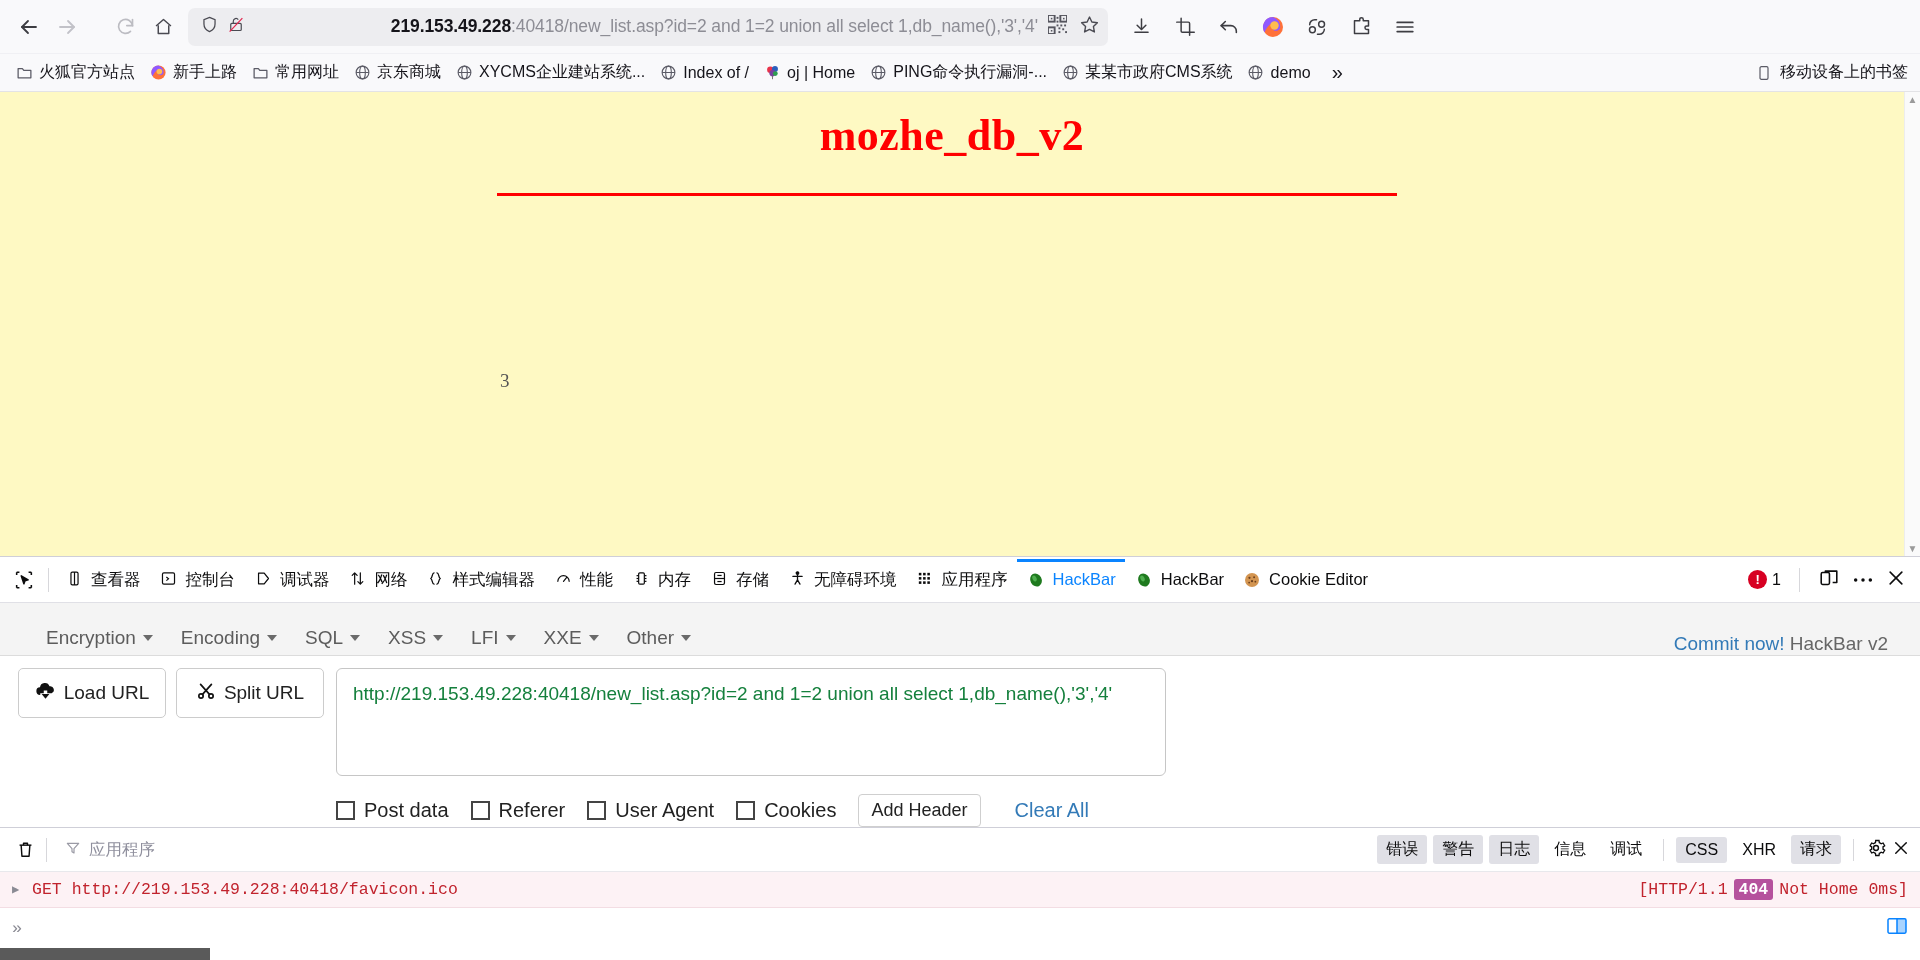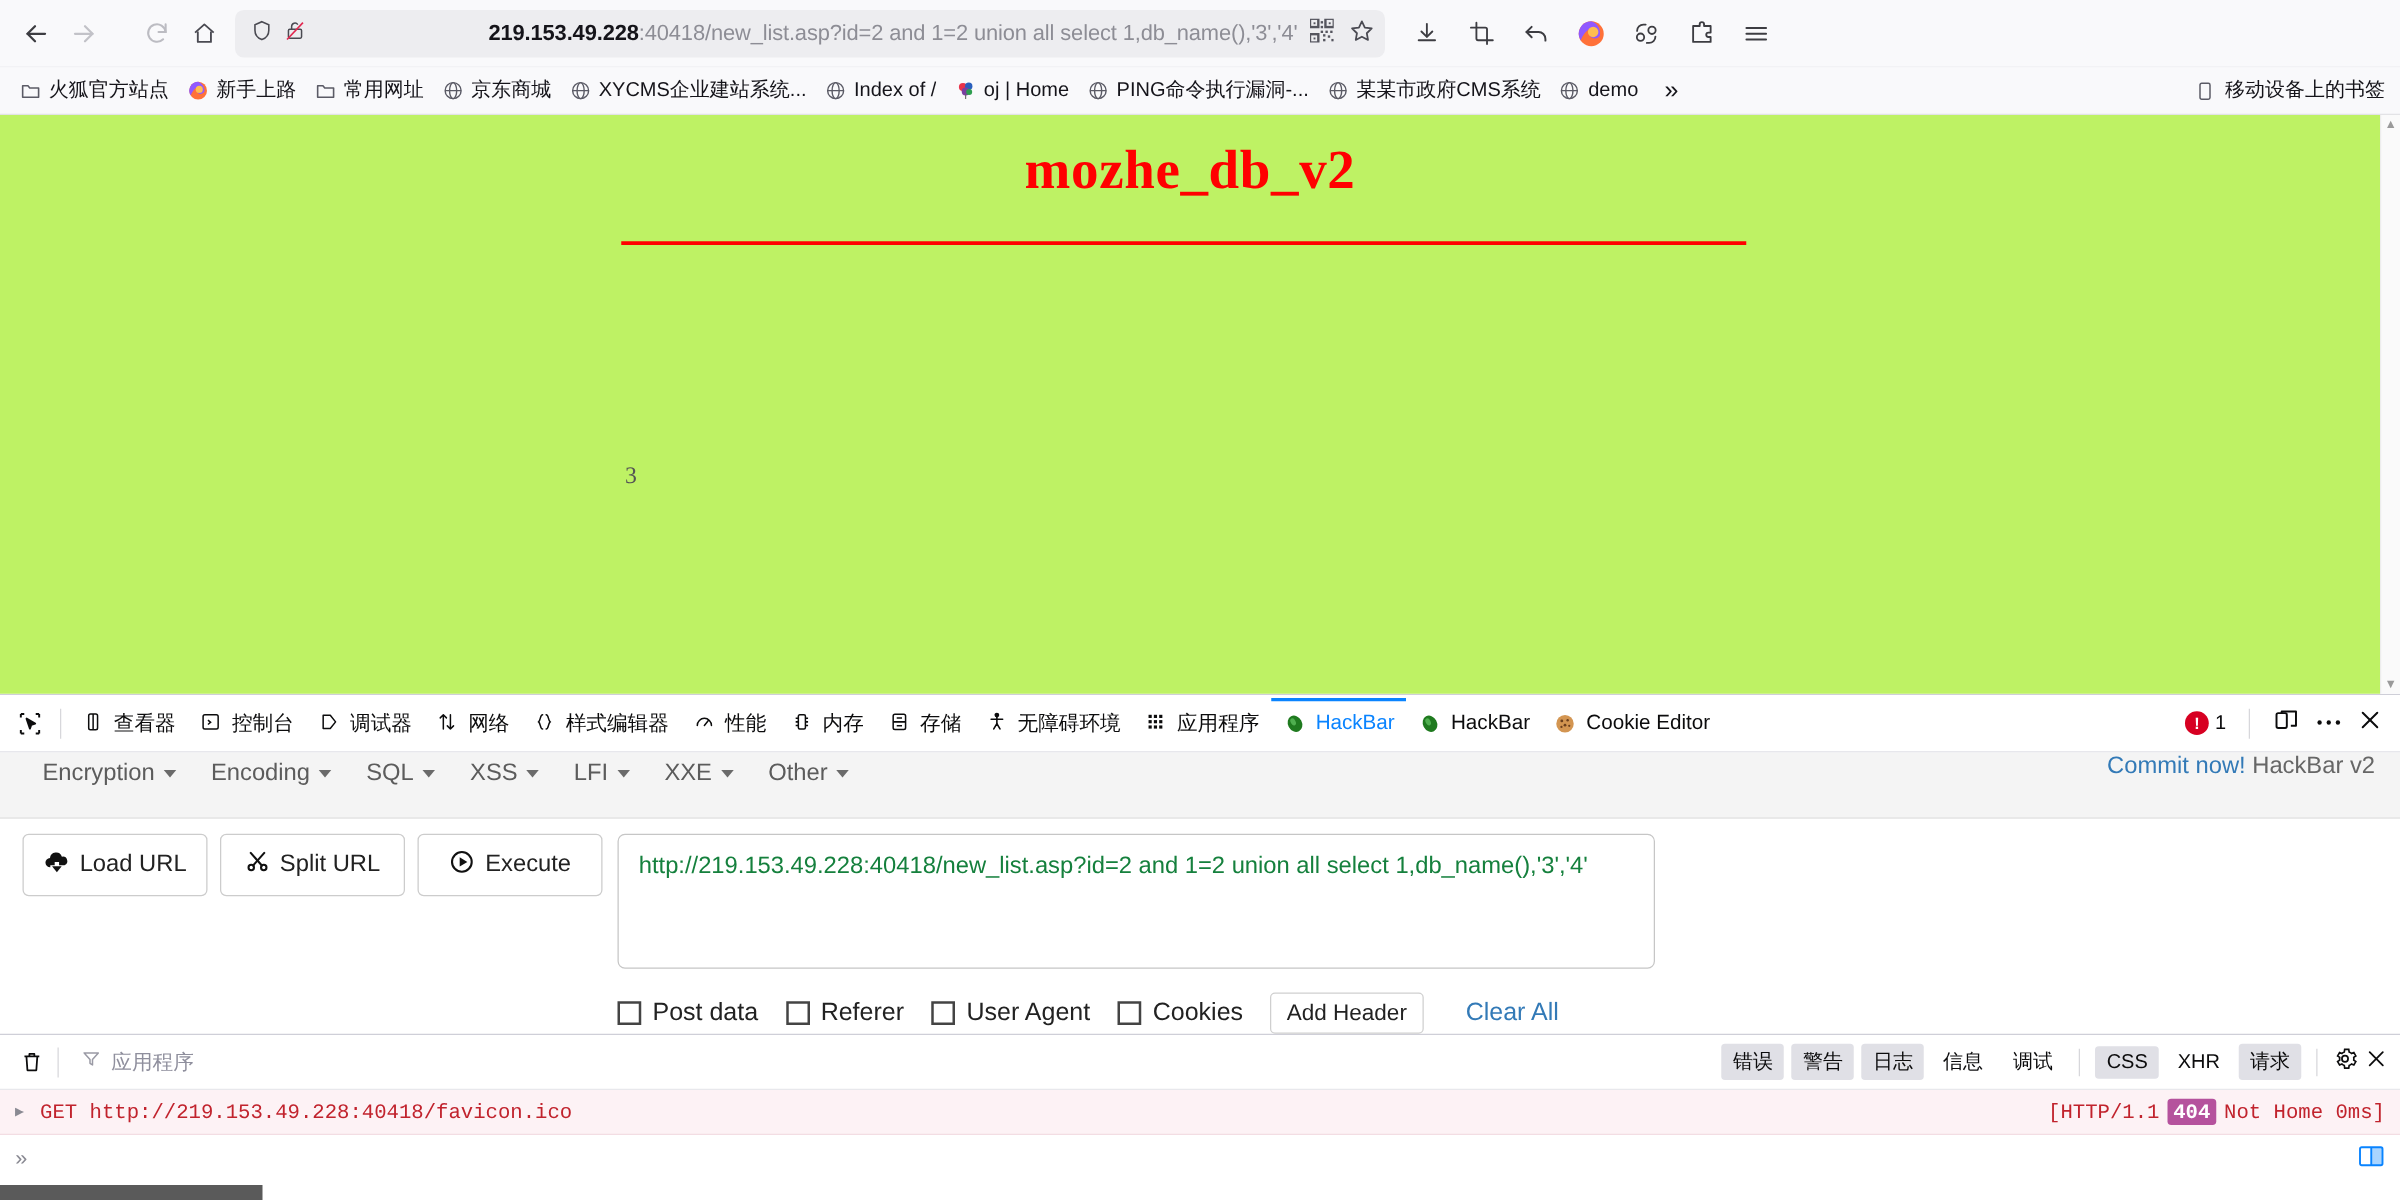--- a/index.html
+++ b/index.html
@@ -74,21 +74,21 @@
     max-width: 230px; overflow: hidden; justify-content: space-between;
   }
   .bm-label { overflow: hidden; text-overflow: ellipsis; white-space: nowrap; }
   .bm-ico { width: 18px; height: 18px; flex: 0 0 18px; display:flex; align-items:center; justify-content:center;}
   .chev-more { margin-left: 6px; color: #15141a; font-size: 20px; padding: 0 8px; flex:0 0 auto;}
   .bm-right { margin-left: auto; display:flex; align-items:center; gap:7px; flex:0 0 auto; padding-right: 4px;}
 
   
   .content-wrap { flex: 1 1 auto; display: flex; min-height: 0; position: relative; background: #ffffff; }
   .page {
-    flex: 1 1 auto; position: relative; background: #bef264; overflow: hidden;
+    flex: 1 1 auto; position: relative; background: #fef9c3; overflow: hidden;
   }
   .page-title {
     position: absolute; left: 0; right: 0; top: 18px;
     text-align: center;
     font-family: "Liberation Serif", "DejaVu Serif", serif;
     font-weight: bold; font-size: 44px; color: #ff0000;
     letter-spacing: 0.5px;
   }
   .page-hr {
     position: absolute;
@@ -130,23 +130,23 @@
   .dt-right { margin-left: auto; display: flex; align-items: center; gap: 12px; padding-right: 8px; flex:0 0 auto;}
   .err-badge { display:flex; align-items:center; gap: 5px; color:#0c0c0d; font-size:16px;}
   .err-dot {
     width: 19px; height: 19px; border-radius: 50%;
     background: #d70022; color: #fff; font-size: 13px; font-weight: bold;
     display:flex; align-items:center; justify-content:center;
   }
 
   
   .hb-menu {
-    height: 53px; display: flex; align-items: flex-start;
+    height: 53px; display: flex; align-items: flex-end;
     background: #f4f4f4; border-bottom: 1px solid #dcdcdc;
-    padding: 0 20px; font-size: 19px; color: #5c5c5c;
+    padding: 0 32px; font-size: 19px; color: #5c5c5c;
   }
   .hb-menu-item { padding: 6px 14px; display: flex; align-items: center; gap: 7px; }
   .hb-caret { border-left: 5px solid transparent; border-right: 5px solid transparent; border-top: 6px solid #6a6a6a; display:inline-block;}
   .hb-commit { margin-left: auto; font-size: 19px; }
   .hb-commit .blue { color: #337ab7; }
   .hb-commit .grey { color: #666; }
 
   .hb-body { background: #fff; display: flex; padding: 12px 18px 0 18px; gap: 12px; }
   .hb-btns { display: flex; gap: 10px; flex: 0 0 auto; }
   .hb-btn {
@@ -688,29 +688,20 @@
         <div class="hb-btn">
           <span>
             <svg width="20" height="20" viewBox="0 0 24 24" fill="none" stroke="#111" stroke-width="2" stroke-linecap="round">
                 <circle cx="6" cy="18" r="2.6"></circle>
                 <circle cx="18" cy="18" r="2.6"></circle>
                 <line x1="7.8" y1="16.1" x2="18.5" y2="4"></line>
                 <line x1="16.2" y1="16.1" x2="5.5" y2="4"></line>
               </svg>
           </span>
           <span>Split URL</span>
-        </div>
-        <div class="hb-btn">
-          <span>
-            <svg width="21" height="21" viewBox="0 0 24 24" fill="none" stroke="#111" stroke-width="1.9">
-                <circle cx="12" cy="12" r="9"></circle>
-                <polygon points="10 7.8 17 12 10 16.2" fill="#111" stroke="none"></polygon>
-              </svg>
-          </span>
-          <span>Execute</span>
         </div>
       </div>
 
       <div class="hb-area-wrap">
         <textarea class="hb-textarea" style="">http://219.153.49.228:40418/new_list.asp?id=2 and 1=2 union all select 1,db_name(),'3','4'</textarea>
         <div class="hb-checks">
           <label class="hb-check">
             <span class="hb-box"></span>
             <span>Post data</span>
           </label>

